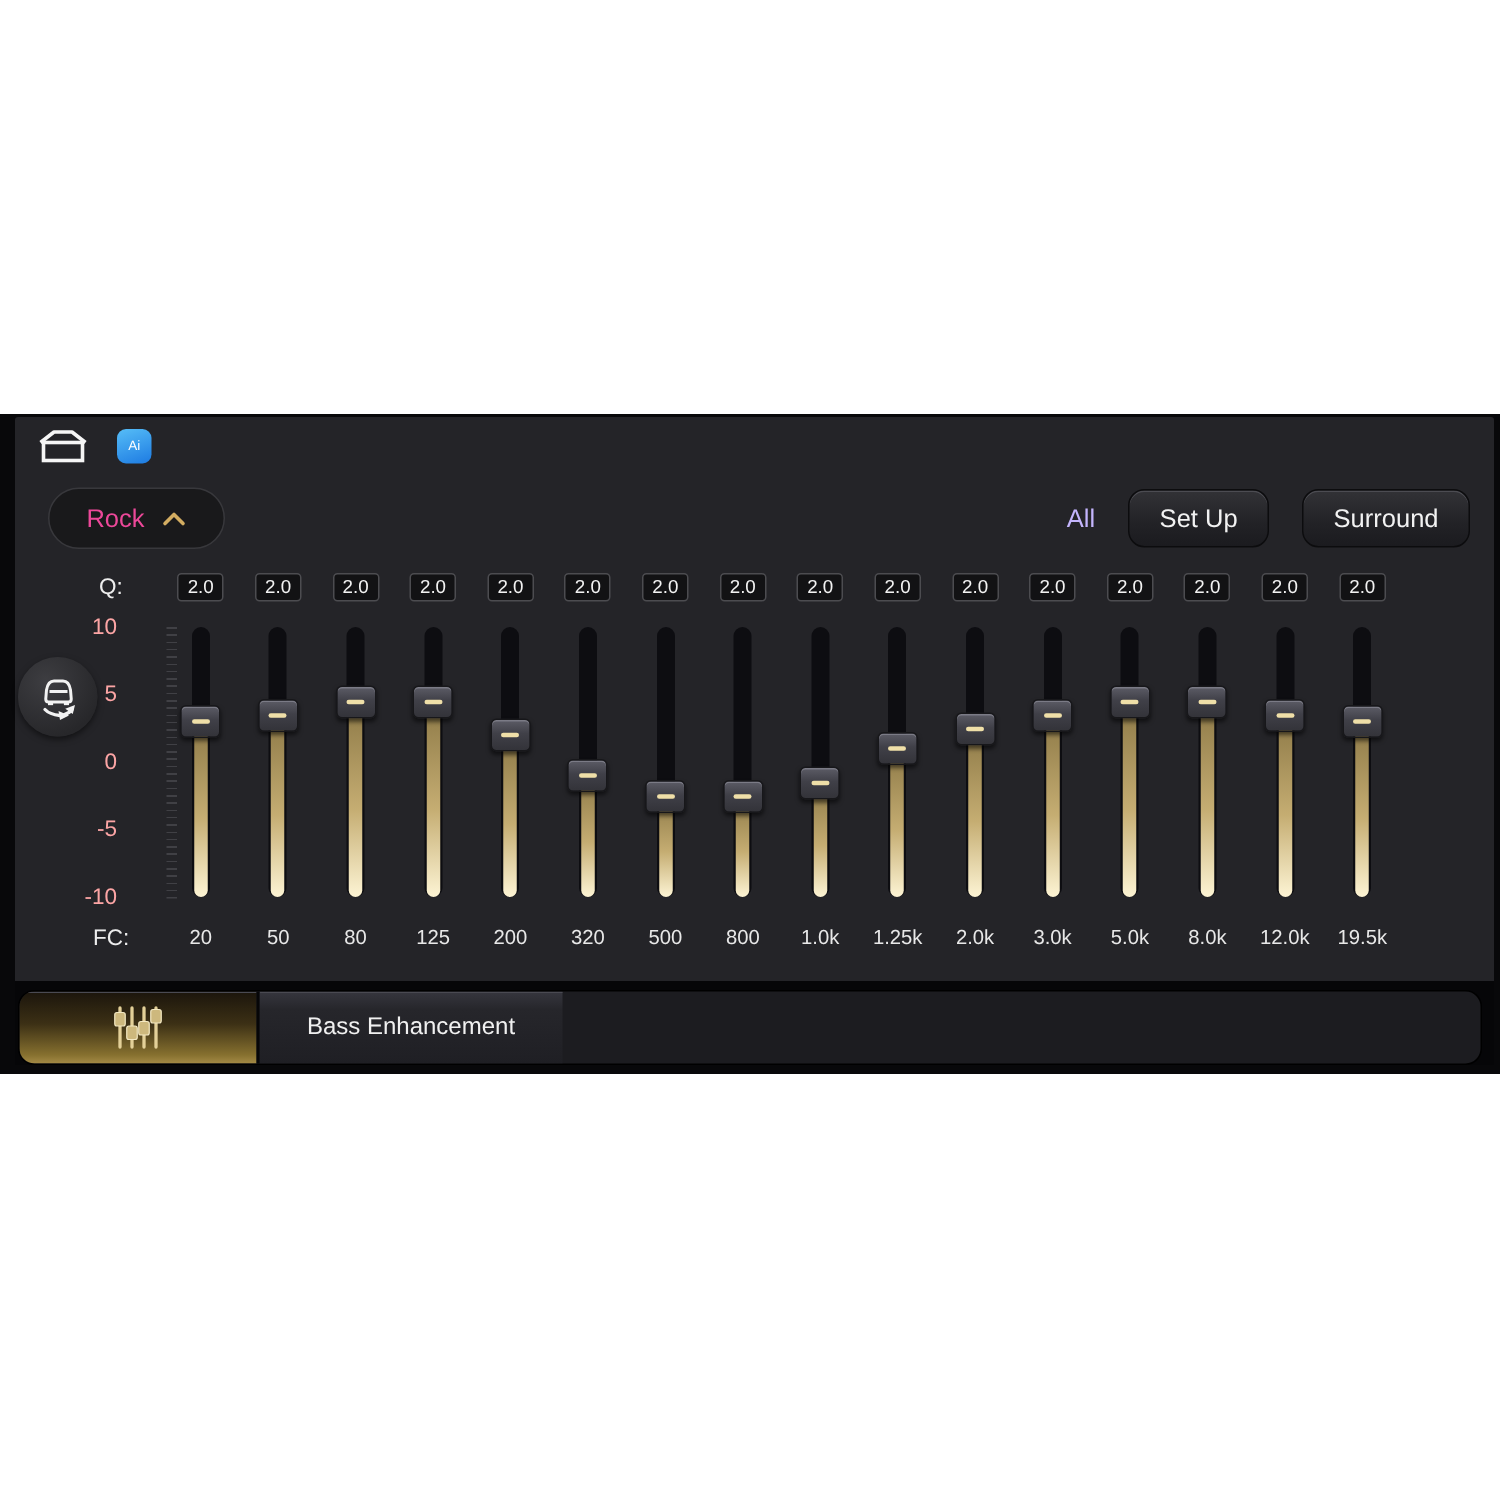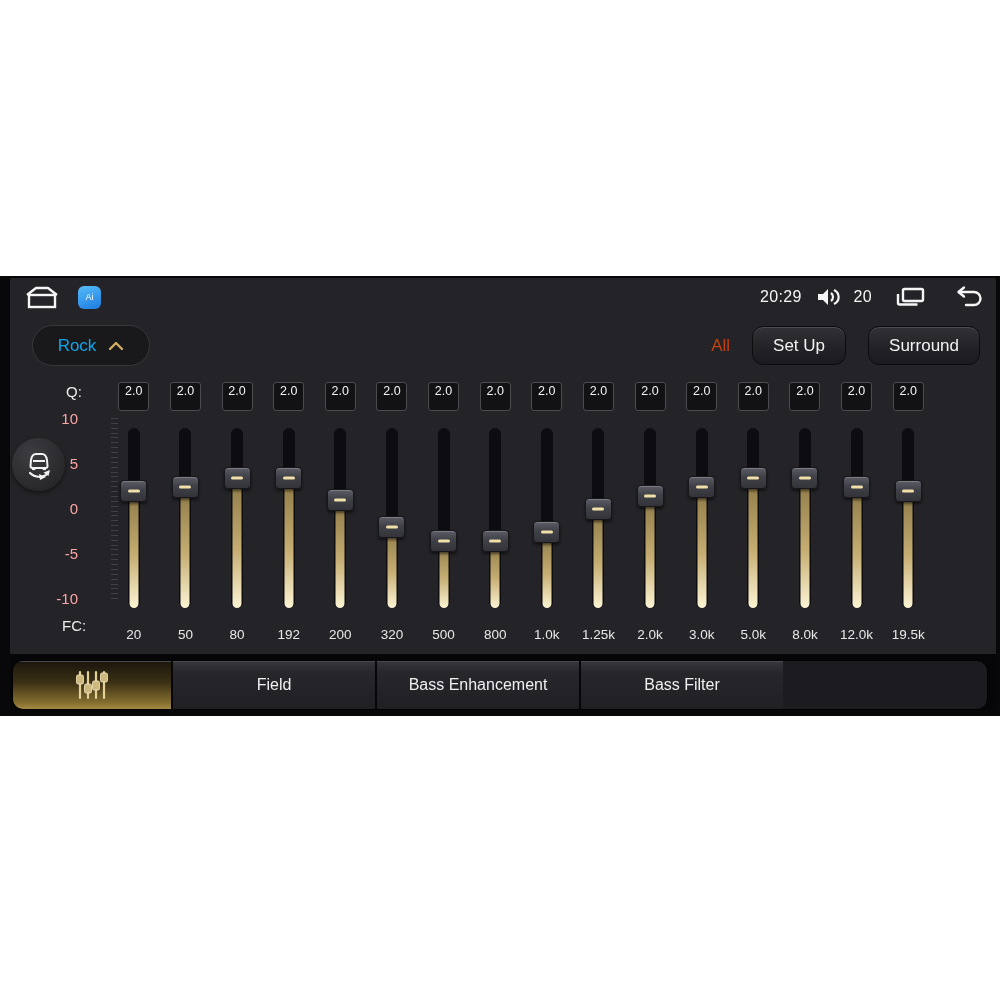--- a/index.html
+++ b/index.html
@@ -19,45 +19,45 @@
   .appicon { width:23px; height:23px; border-radius:6px;
              background:linear-gradient(160deg,#56bdf7,#1d7be2);
              display:flex; align-items:center; justify-content:center;
              color:#fff; font-size:9px; font-weight:normal; }
   .sb-icon { display:block; }
 
   
   .preset-pill { position:absolute; left:32px; top:49px; width:118px; height:41px;
                  background:#19191b; border:1px solid #38383c; border-radius:21px;
                  display:flex; align-items:center; justify-content:center; gap:12px;
-                 color:#0ea5e9; font-size:17px; cursor:pointer; }
+                 color:#ec4899; font-size:17px; cursor:pointer; }
   .hdr-actions { position:absolute; right:20px; top:49px; height:41px;
                  display:flex; align-items:center; gap:22px; }
-  .all-label { color:#c2410c; font-size:17px; }
+  .all-label { color:#c4b5fd; font-size:17px; }
   .btn { height:39px; padding:0 20px; border-radius:11px; color:#f2f2f2; font-size:17px;
          background:linear-gradient(180deg,#323236 0%,#222226 60%,#1b1b1f 100%);
          border:1px solid #0c0c0e; box-shadow:inset 0 1px 0 #4c4c52;
          display:flex; align-items:center; justify-content:center; cursor:pointer; }
 
   
   .car-btn { position:absolute; left:12px; top:162px; width:53px; height:53px;
              border-radius:50%; background:radial-gradient(circle at 35% 30%,#3d3d41,#27272a 75%);
              box-shadow:0 2px 4px rgba(0,0,0,.5); display:flex; align-items:center;
              justify-content:center; cursor:pointer; }
 
   
   .row-label { position:absolute; color:#ededed; font-size:15px; }
   .scale-label { position:absolute; right:922px; transform:translateY(-50%);
                  color:#fca5a5; font-size:15px; text-align:right; width:40px; }
   .ticks { position:absolute; left:111px; top:142px; width:7px; height:181px;
            background:repeating-linear-gradient(to bottom,#404045 0 1px,transparent 1px 4.87px); }
 
   .bands { position:absolute; left:108px; top:106px; width:826px; display:flex; }
   .band { flex:1 1 0; display:flex; flex-direction:column; align-items:center; }
-  .qbox { min-width:31px; height:29px; padding:0 4px; background:#121214;
+  .qbox { min-width:31px; height:19px; padding:0 4px; background:#121214;
           border:1px solid #4c4c50; border-radius:3px; color:#f2f2f2;
           font-size:12.5px; line-height:17px; text-align:center; cursor:pointer; }
   .slider { position:relative; width:27px; height:180px; margin-top:17px; cursor:pointer; }
   .track { position:absolute; left:50%; transform:translateX(-50%); width:12px; height:100%;
            background:#0d0d11; border-radius:6px; }
   .fill { position:absolute; left:50%; transform:translateX(-50%); width:9px; bottom:0;
           border-radius:5px; background:linear-gradient(180deg,#8c7846 0%,#c5ad72 55%,#fdf4d4 100%); }
   .thumb { position:absolute; left:0; width:27px; height:22px; border-radius:4px;
            background:linear-gradient(180deg,#5c5c66 0%,#404048 45%,#333339 100%);
            border:1px solid #17171a; box-shadow:inset 0 1px 0 #7b7b86, 0 2px 3px rgba(0,0,0,.55); }
@@ -84,37 +84,20 @@
   <div class="panel"></div>
 
   <div class="statusbar">
     <div class="sb-left">
       <svg class="sb-icon" width="36" height="26" viewBox="0 0 36 26">
         <polyline points="3,11 12,4 24,4 33,11" fill="none" stroke="#f5f5f5" stroke-width="2.4" stroke-linejoin="round"></polyline>
         <rect x="5" y="11" width="26" height="12" fill="none" stroke="#f5f5f5" stroke-width="2.4"></rect>
       </svg>
       <div class="appicon">Ai</div>
     </div>
-    <div class="sb-right">
-      <span class="sb-time">20:29</span>
-      <svg class="sb-icon" width="24" height="22" viewBox="0 0 24 22">
-        <polygon points="2,8 7,8 12,3 12,19 7,14 2,14" fill="#f5f5f5"></polygon>
-        <path d="M15,7 a5,5 0 0 1 0,8" fill="none" stroke="#f5f5f5" stroke-width="2.2"></path>
-        <path d="M18,4 a9,8 0 0 1 0,14" fill="none" stroke="#f5f5f5" stroke-width="2.2"></path>
-      </svg>
-      <span class="sb-vol">20</span>
-      <svg class="sb-icon" width="32" height="24" viewBox="0 0 32 24" style="margin-left:8px;">
-        <rect x="9" y="4" width="20" height="12" rx="1.5" fill="none" stroke="#f5f5f5" stroke-width="2.4"></rect>
-        <path d="M4,9 v9 a1.5,1.5 0 0 0 1.5,1.5 h18" fill="none" stroke="#f5f5f5" stroke-width="2.4"></path>
-      </svg>
-      <svg class="sb-icon" width="34" height="24" viewBox="0 0 34 24" style="margin-left:10px;">
-        <path d="M9,7 h15 a6.5,6.5 0 0 1 0,13 h-8" fill="none" stroke="#f5f5f5" stroke-width="2.4" stroke-linecap="round"></path>
-        <polyline points="14,2.5 8.5,7 14,11.5" fill="none" stroke="#f5f5f5" stroke-width="2.4" stroke-linecap="round" stroke-linejoin="round"></polyline>
-      </svg>
-    </div>
   </div>
 
   <div class="preset-pill">
     <span>Rock</span>
     <svg width="16" height="10" viewBox="0 0 16 10">
       <polyline points="2,8 8,2 14,8" fill="none" stroke="#d3ad62" stroke-width="2.4" stroke-linecap="round" stroke-linejoin="round"></polyline>
     </svg>
   </div>
   <div class="hdr-actions">
     <span class="all-label">All</span>
@@ -180,21 +163,21 @@
       </div>
       <div class="band">
         <div class="qbox">2.0</div>
         <div class="slider">
           <div class="track"></div>
           <div class="fill" style="top:49.5px"></div>
           <div class="thumb" style="top:38.5px">
             <i></i>
           </div>
         </div>
-        <div class="fc">192</div>
+        <div class="fc">125</div>
       </div>
       <div class="band">
         <div class="qbox">2.0</div>
         <div class="slider">
           <div class="track"></div>
           <div class="fill" style="top:72px"></div>
           <div class="thumb" style="top:61px">
             <i></i>
           </div>
         </div>
@@ -334,17 +317,15 @@
           <line x1="32" y1="3" x2="32" y2="29"></line>
         </g>
         <g fill="#cdb87d" stroke="#f3e8c2" stroke-width="0.8">
           <rect x="4.5" y="6" width="7" height="9" rx="1.5"></rect>
           <rect x="12.5" y="15" width="7" height="9" rx="1.5"></rect>
           <rect x="20.5" y="12" width="7" height="9" rx="1.5"></rect>
           <rect x="28.5" y="4" width="7" height="9" rx="1.5"></rect>
         </g>
       </svg>
     </div>
-    <div class="tab">Field</div>
     <div class="tab">Bass Enhancement</div>
-    <div class="tab">Bass Filter</div>
   </div>
 </div>
 
 </body></html>

